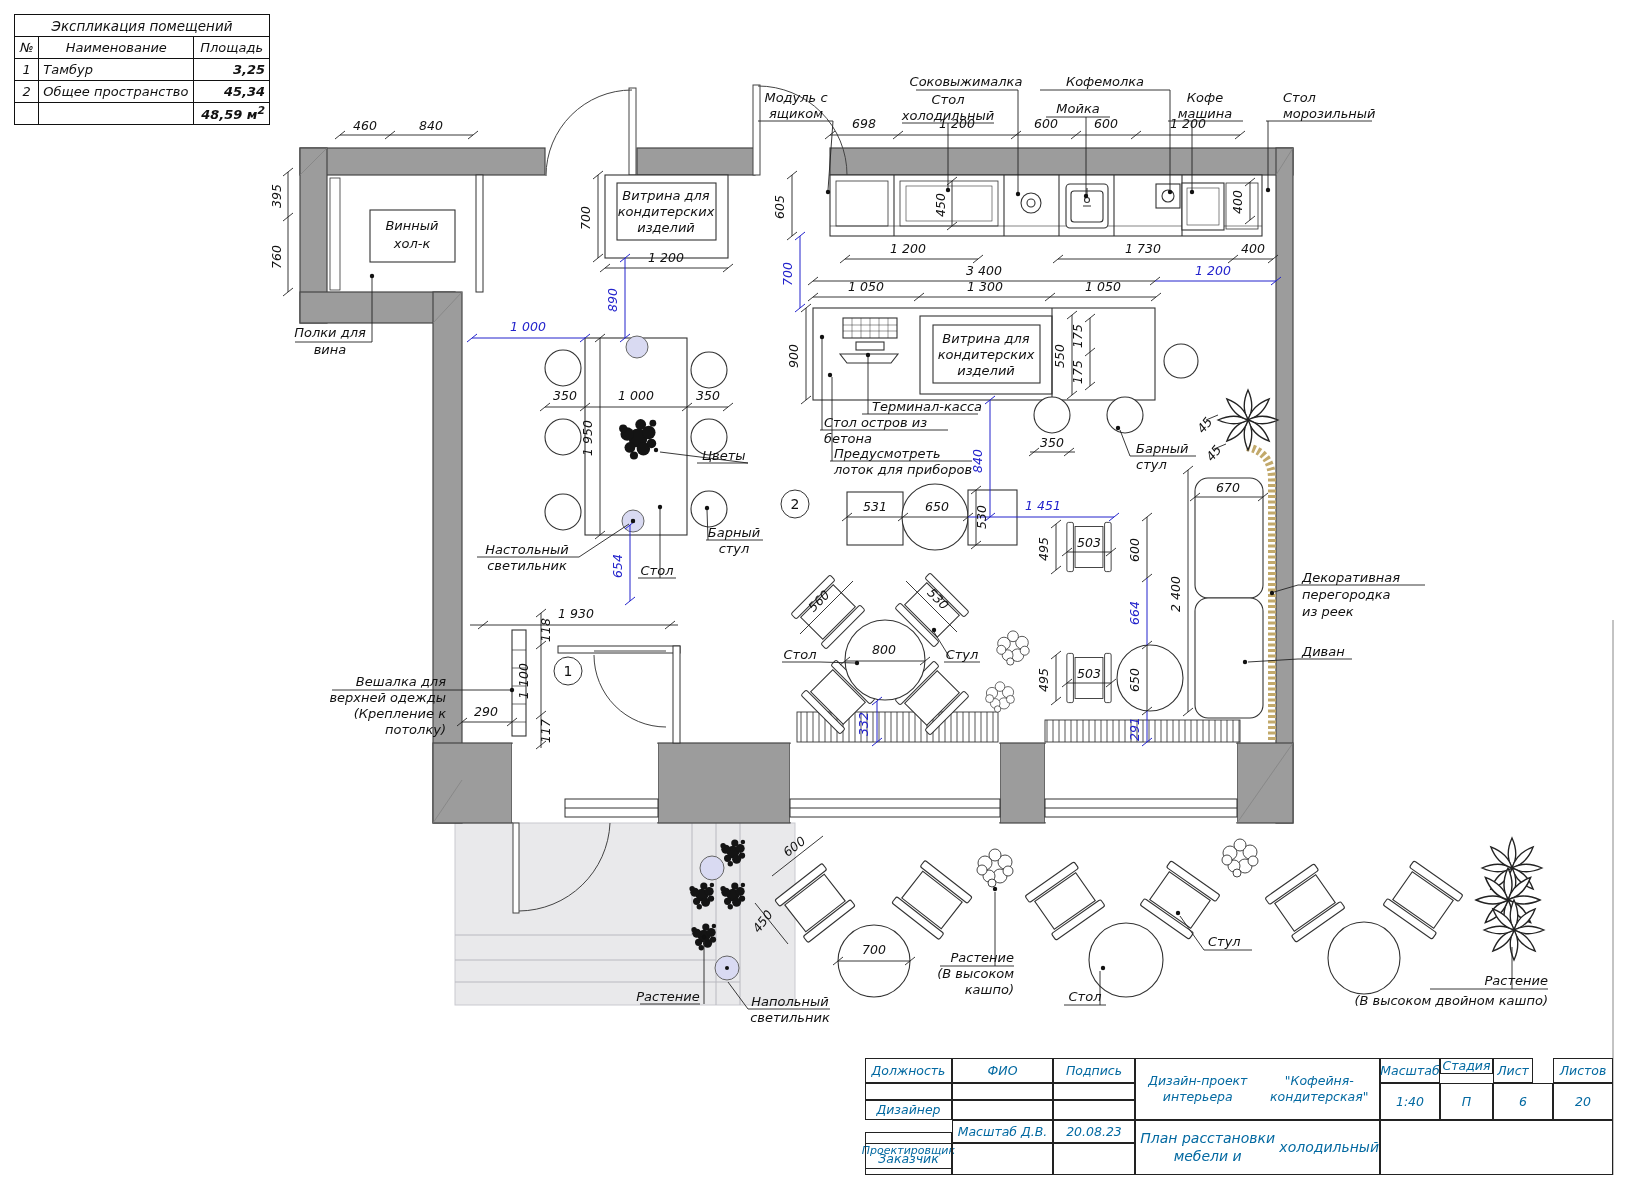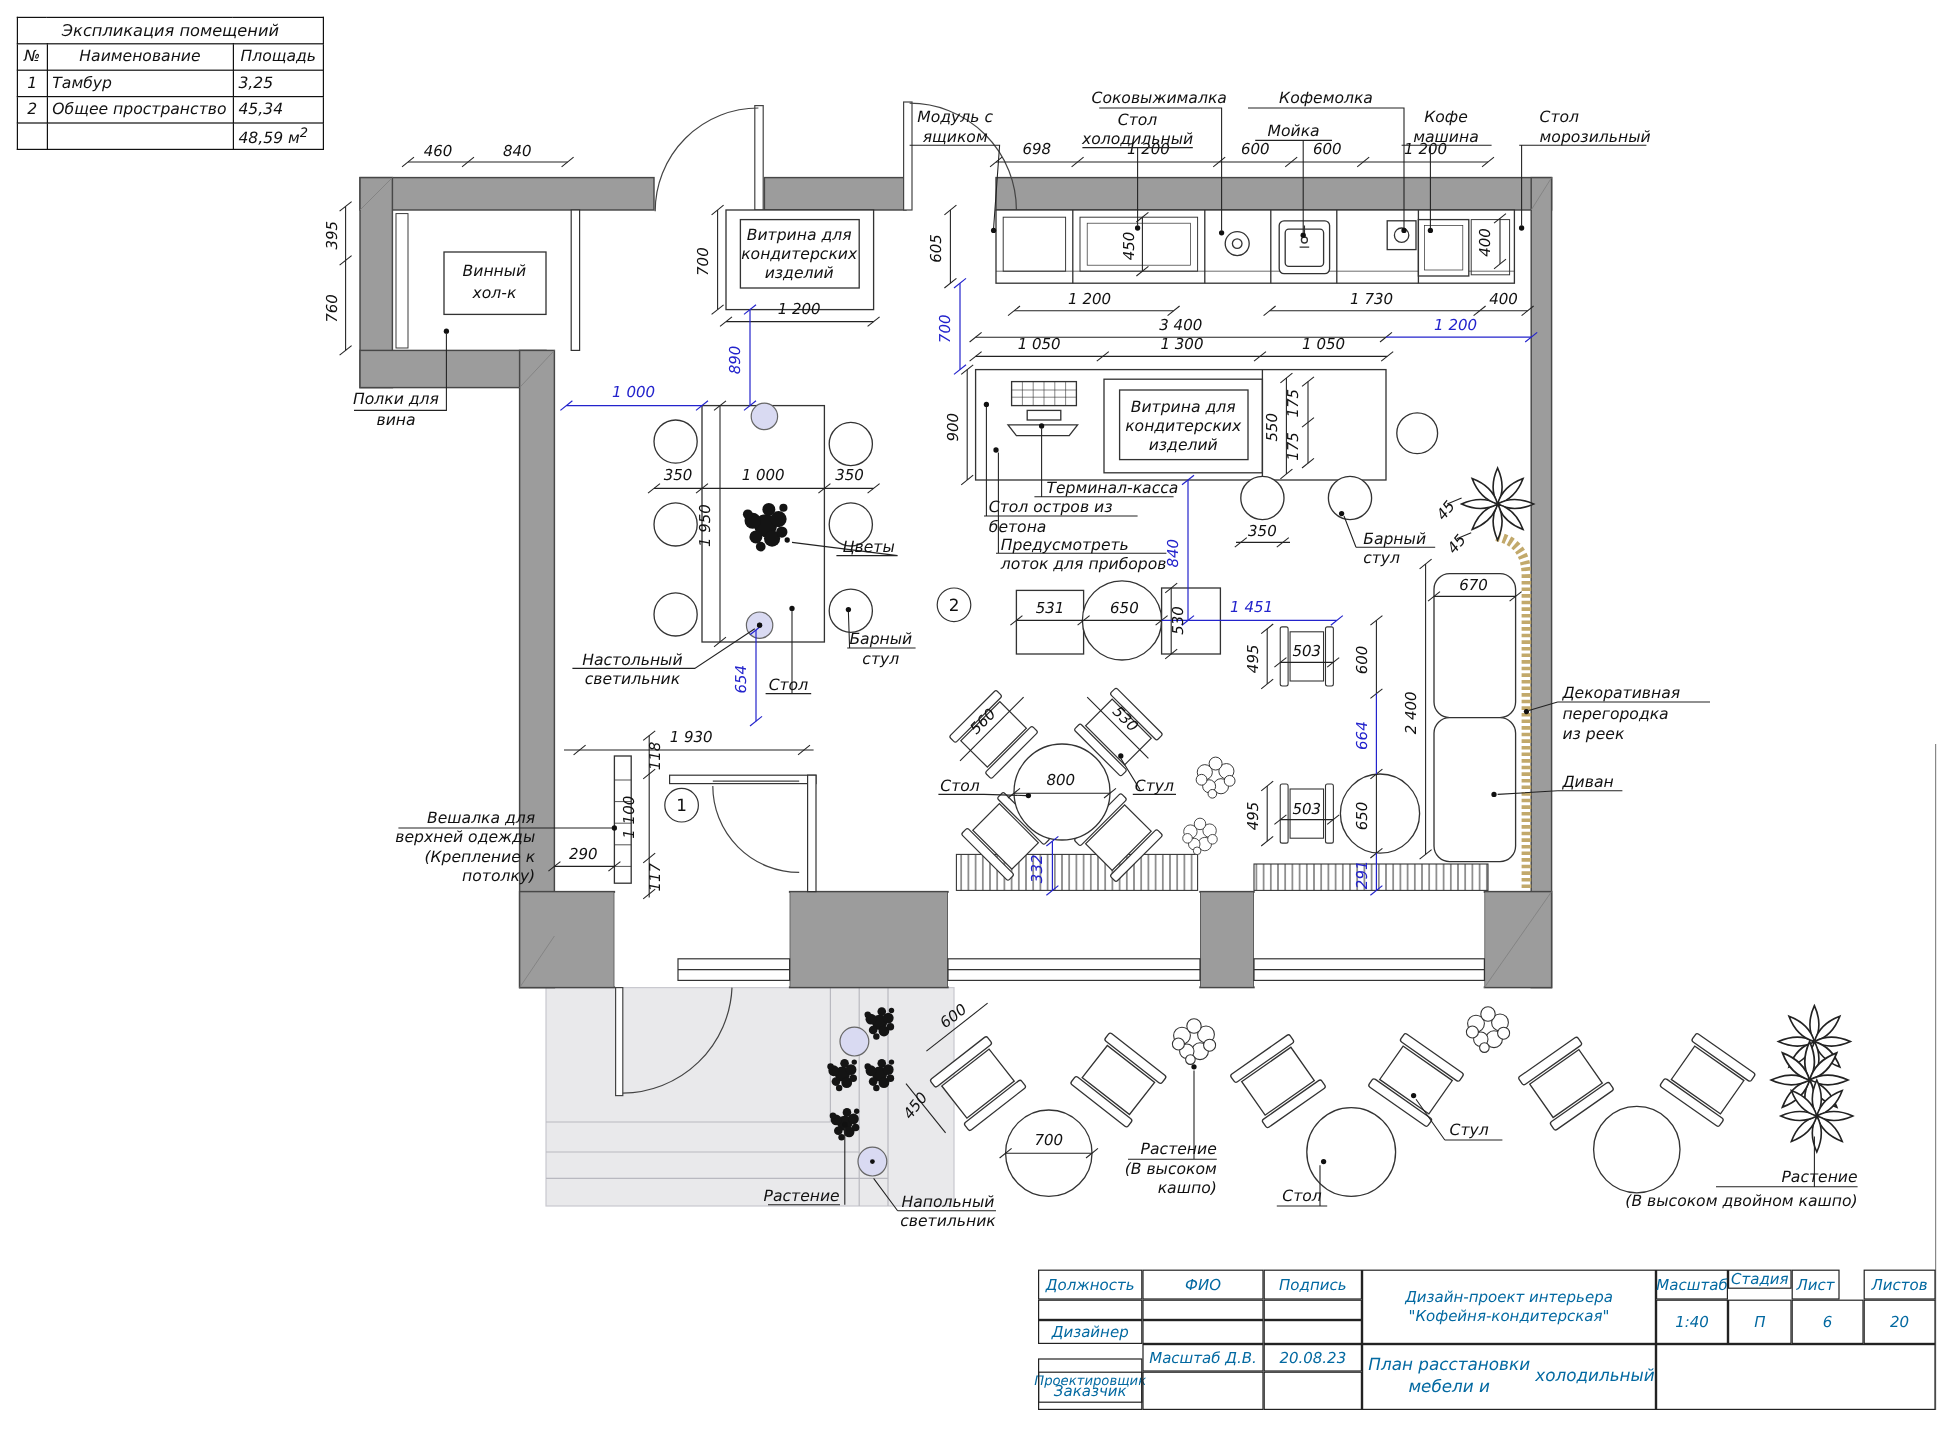--- a/index.html
+++ b/index.html
@@ -5,21 +5,21 @@
   html,body{margin:0;padding:0;background:#fff;}
   .stage{position:relative;width:1630px;height:1200px;background:#fff;overflow:hidden;
          font-family:"DejaVu Sans",sans-serif;}
   .abs{position:absolute;}
   
   .legend{left:14px;top:14px;width:256px;font-style:italic;font-size:13px;color:#111;}
   .legend table{border-collapse:collapse;width:100%;border-radius:17px;}
   .legend td{border:1px solid #111;padding:1px 4px;height:19px;white-space:nowrap;}
   .legend .tt{text-align:center;font-size:13.5px;}
   .legend .c{text-align:center;}
-  .legend .r{text-align:left;}
+  .legend .r{text-align:right;font-weight:bold;}
   
   .tb{left:865px;top:1058px;width:748px;height:117px;font-style:italic;color:#0369a1;}
   .tb .cell{position:absolute;border:1px solid #222;box-sizing:border-box;
             display:flex;align-items:center;justify-content:center;text-align:center;
             font-size:12.5px;line-height:1.25;}
   svg text{font-family:"DejaVu Sans",sans-serif;font-style:italic;}
   .dim{font-size:12.5px;fill:#111;}
   .dimb{font-size:12.5px;fill:#2323cc;}
   .cal{font-size:13px;fill:#111;}
   .boxt{font-size:13px;fill:#111;}
@@ -649,21 +649,21 @@
   <div class="cell" style="left:0;top:42px;width:87px;height:20px">Дизайнер</div>
   <div class="cell" style="left:87px;top:42px;width:101px;height:20px"></div>
   <div class="cell" style="left:188px;top:42px;width:82px;height:20px"></div>
   <div class="cell" style="left:0;top:74px;width:87px;height:37px;font-size:11px">Проектировщик</div>
   <div class="cell" style="left:87px;top:62px;width:101px;height:23px">Масштаб Д.В.</div>
   <div class="cell" style="left:188px;top:62px;width:82px;height:23px">20.08.23</div>
   <div class="cell" style="left:0;top:85px;width:87px;height:32px">Заказчик</div>
   <div class="cell" style="left:87px;top:85px;width:101px;height:32px"></div>
   <div class="cell" style="left:188px;top:85px;width:82px;height:32px"></div>
 
-  <div class="cell" style="left:270px;top:0;width:245px;height:62px;flex-direction:column">
+  <div class="cell" style="left:270px;top:0;width:245px;height:62px;flex-direction:row">
     <div>Дизайн-проект интерьера</div>
         <div>"Кофейня-кондитерская"</div>
   </div>
   <div class="cell" style="left:270px;top:62px;width:245px;height:55px;flex-direction:row;font-size:14px">
     <div>План расстановки мебели и</div>
         <div>холодильный</div>
   </div>
 
   <div class="cell" style="left:515px;top:0;width:60px;height:25px">Масштаб</div>
   <div class="cell" style="left:575px;top:0;width:53px;height:16px">Стадия</div>

